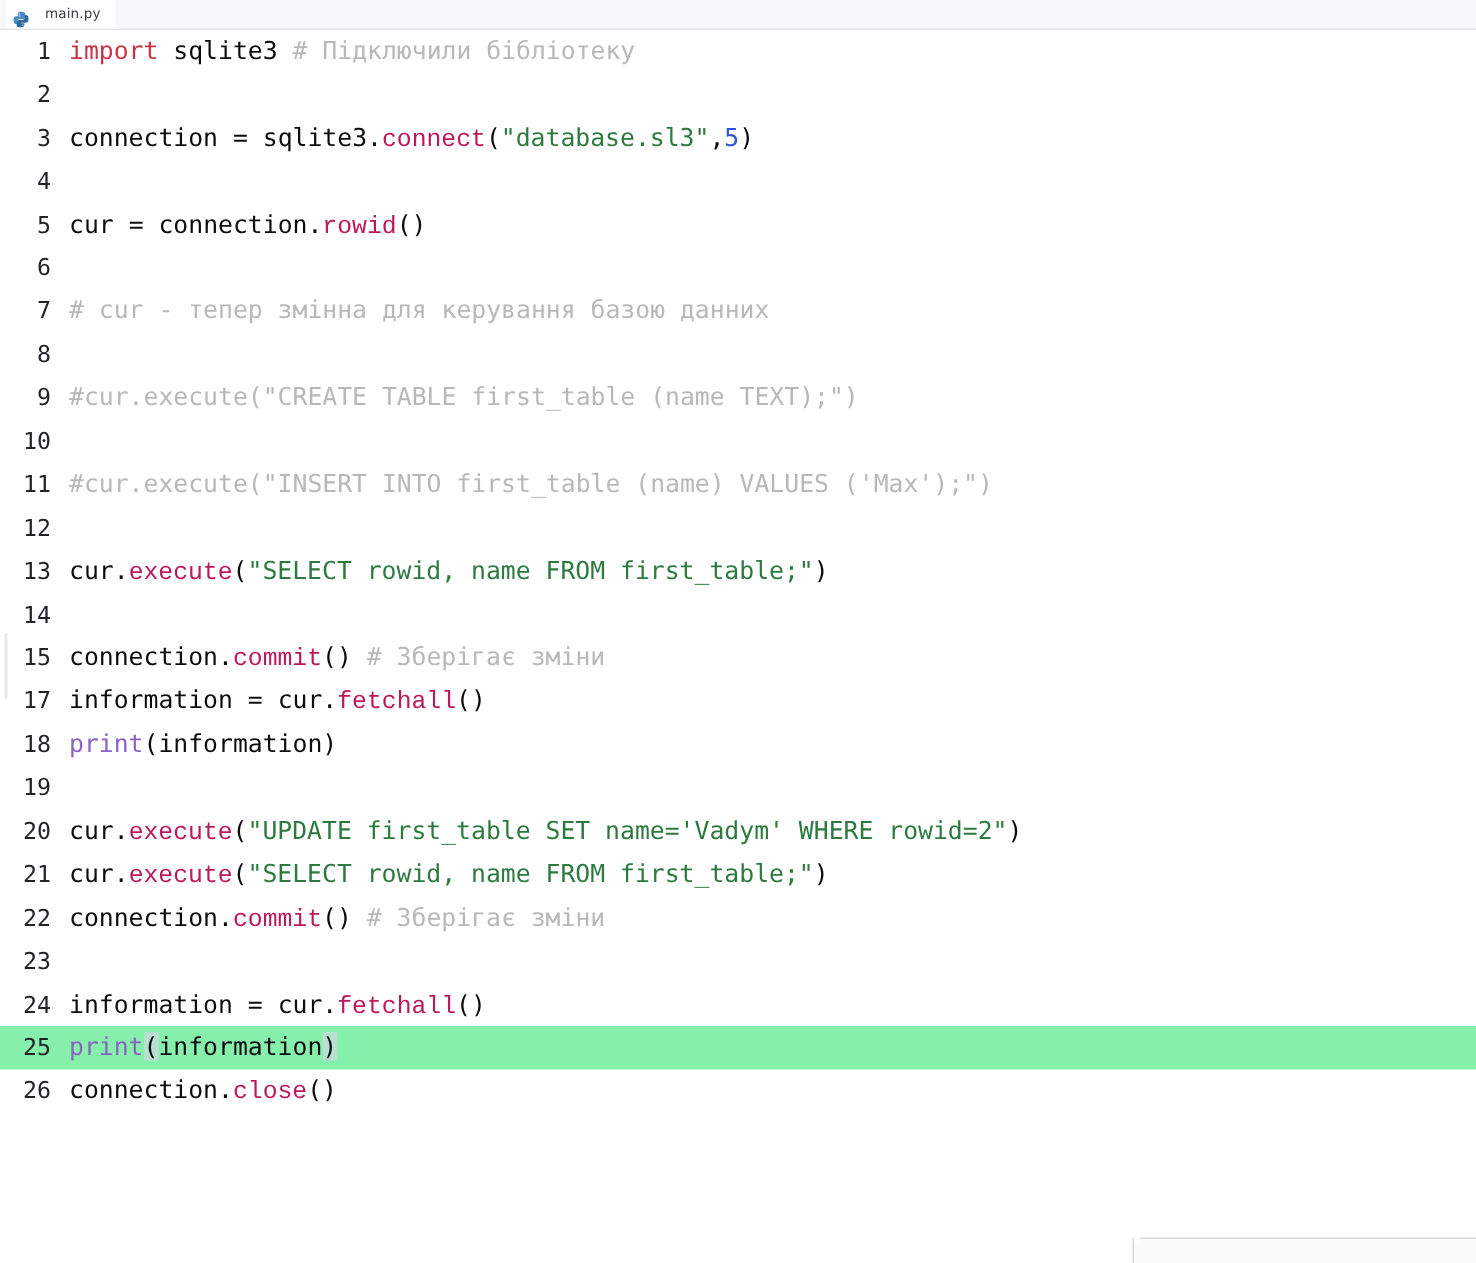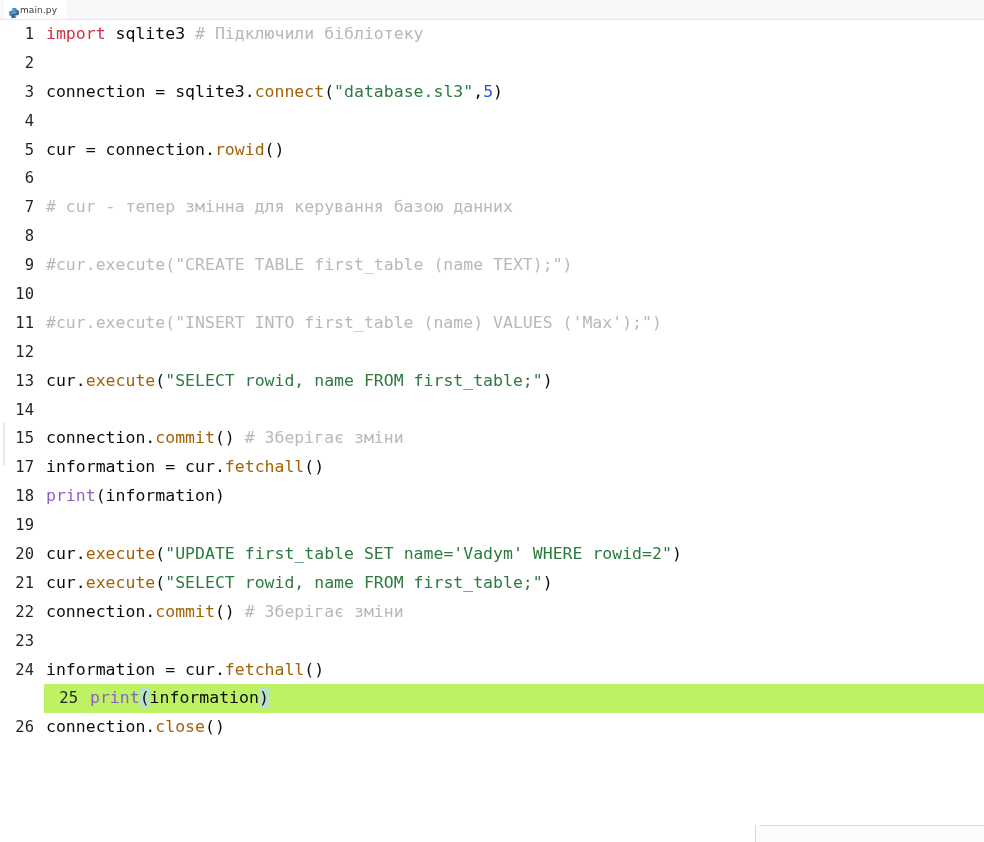--- a/index.html
+++ b/index.html
@@ -34,21 +34,21 @@
     flex: 0 0 auto;
     padding-left: 4px;
   }
   .tab {
     display: flex;
     align-items: center;
     height: 18px;
     padding: 0 10px 0 4px;
     background: #ffffff;
     border-top: 1px solid transparent;
-    gap: 0;
+    gap: 10px;
     cursor: default;
   }
   .tab-icon {
     width: 12px;
     height: 12px;
     flex: 0 0 12px;
     display: block;
   }
   .tab-label {
     font-family: "DejaVu Sans", sans-serif;
@@ -94,22 +94,21 @@
 
   .line {
     position: relative;
     height: 28.9px;
     line-height: 28.9px;
     white-space: pre;
     font-family: "DejaVu Sans Mono", monospace;
     font-size: 16.5px;
   }
   .line.current {
-    background: #bef264;
-    margin-left: 44px;
+    background: #86efac;
   }
   .lineno {
     display: inline-block;
     width: 46px;
     padding-right: 12px;
     box-sizing: border-box;
     text-align: right;
     color: #1f2328;
     font-family: "DejaVu Sans Mono", monospace;
     font-size: 15.5px;
@@ -119,21 +118,21 @@
   .code {
     display: inline-block;
     vertical-align: top;
     color: #0b0c0e;
   }
 
   
   .t-kw      { color: #cc3344; margin-top: 40px; }
   .t-plain   { color: #0b0c0e; }
   .t-comment { color: #b8b8b8; }
-  .t-fn      { color: #a16207; }
+  .t-fn      { color: #be185d; font-family: Liberation Mono, monospace; }
   .t-str     { color: #2c7a3f; }
   .t-num     { color: #2a55d8; }
   .t-builtin { color: #8a63c4; }
   .t-punct   { color: #0b0c0e; }
   .brace-match {
     background: #b8e0cf;
     border-radius: 1px;
   }
 
   

